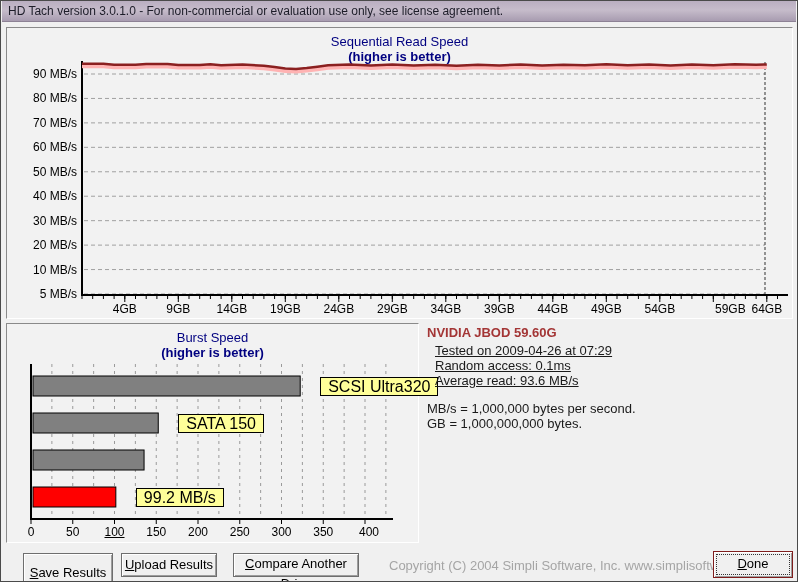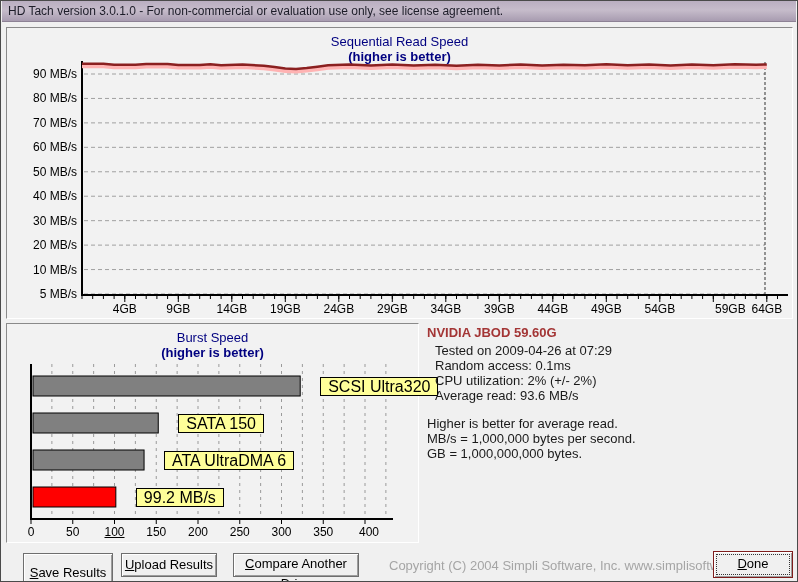--- a/index.html
+++ b/index.html
@@ -40,21 +40,21 @@
   .xlab {
     position:absolute; width:44px; text-align:center;
     font-size:12px; color:#000;
   }
   .bar-label {
     position:absolute; background:#ffff99; border:1px solid #000;
     font-size:16px; color:#000; padding:1px 7px; white-space:nowrap;
     line-height:15px;
   }
   #info-panel .drive-name { color:#a33535; font-weight:bold; font-size:13px; margin-bottom:3px; }
-  #info-panel .info-line  { font-size:13px; color:#1a1a1a; padding-left:8px; line-height:15px; }
+  #info-panel .info-line  { font-size:13px; color:#1a1a1a; padding-left:8px; line-height:15px;text-decoration:underline; }
   #info-panel .note-line  { font-size:13px; color:#1a1a1a; line-height:15px; }
   #info-panel .spacer     { height:13px; }
   .win-btn {
     position:absolute; background:#f0f0f0;
     border:1px solid #6e6e6e;
     box-shadow: inset 1px 1px 0 #ffffff, inset -1px -1px 0 #9d9d9d;
     font-family:"Liberation Sans", sans-serif; font-size:13px; color:#000;
     cursor:default; text-align:center;
   }
   .btn-label { display:block; line-height:20px; }
@@ -244,35 +244,32 @@
     <div class="xlab" style="left: 43.75px; top: 201px;">50</div>
     <div class="xlab" style="left: 85.5px; top: 201px; text-decoration: underline;">100</div>
     <div class="xlab" style="left: 127.25px; top: 201px;">150</div>
     <div class="xlab" style="left: 169px; top: 201px;">200</div>
     <div class="xlab" style="left: 210.75px; top: 201px;">250</div>
     <div class="xlab" style="left: 252.5px; top: 201px;">300</div>
     <div class="xlab" style="left: 294.25px; top: 201px;">350</div>
     <div class="xlab" style="left: 340px; top: 201px;">400</div>
     <div class="bar-label" style="left: 313.2px; top: 53px;">SCSI Ultra320</div>
     <div class="bar-label" style="left: 171.25px; top: 90px;">SATA 150</div>
-    <div class="bar-label" style="left: 157.055px; top: 127px;">ATA UltraDMA 6</div>
     <div class="bar-label" style="left: 128.832px; top: 164px;">99.2 MB/s</div>
   </div>
 
 <div id="info-panel">
   <div class="drive-name">NVIDIA JBOD 59.60G</div>
   <div id="info-details">
       <div class="info-line">Tested on 2009-04-26 at 07:29</div>
       <div class="info-line">Random access: 0.1ms</div>
-      <div class="info-line">CPU utilization: 2% (+/- 2%)</div>
       <div class="info-line">Average read: 93.6 MB/s</div>
     </div>
   <div class="spacer"></div>
   <div id="info-notes">
-      <div class="note-line">Higher is better for average read.</div>
       <div class="note-line">MB/s = 1,000,000 bytes per second.</div>
       <div class="note-line">GB = 1,000,000,000 bytes.</div>
     </div>
 </div>
 
 <button id="save-btn" class="win-btn">
   <span class="btn-label">Save Results</span>
 </button>
 <button id="upload-btn" class="win-btn">
   <span class="btn-label">Upload Results</span>

